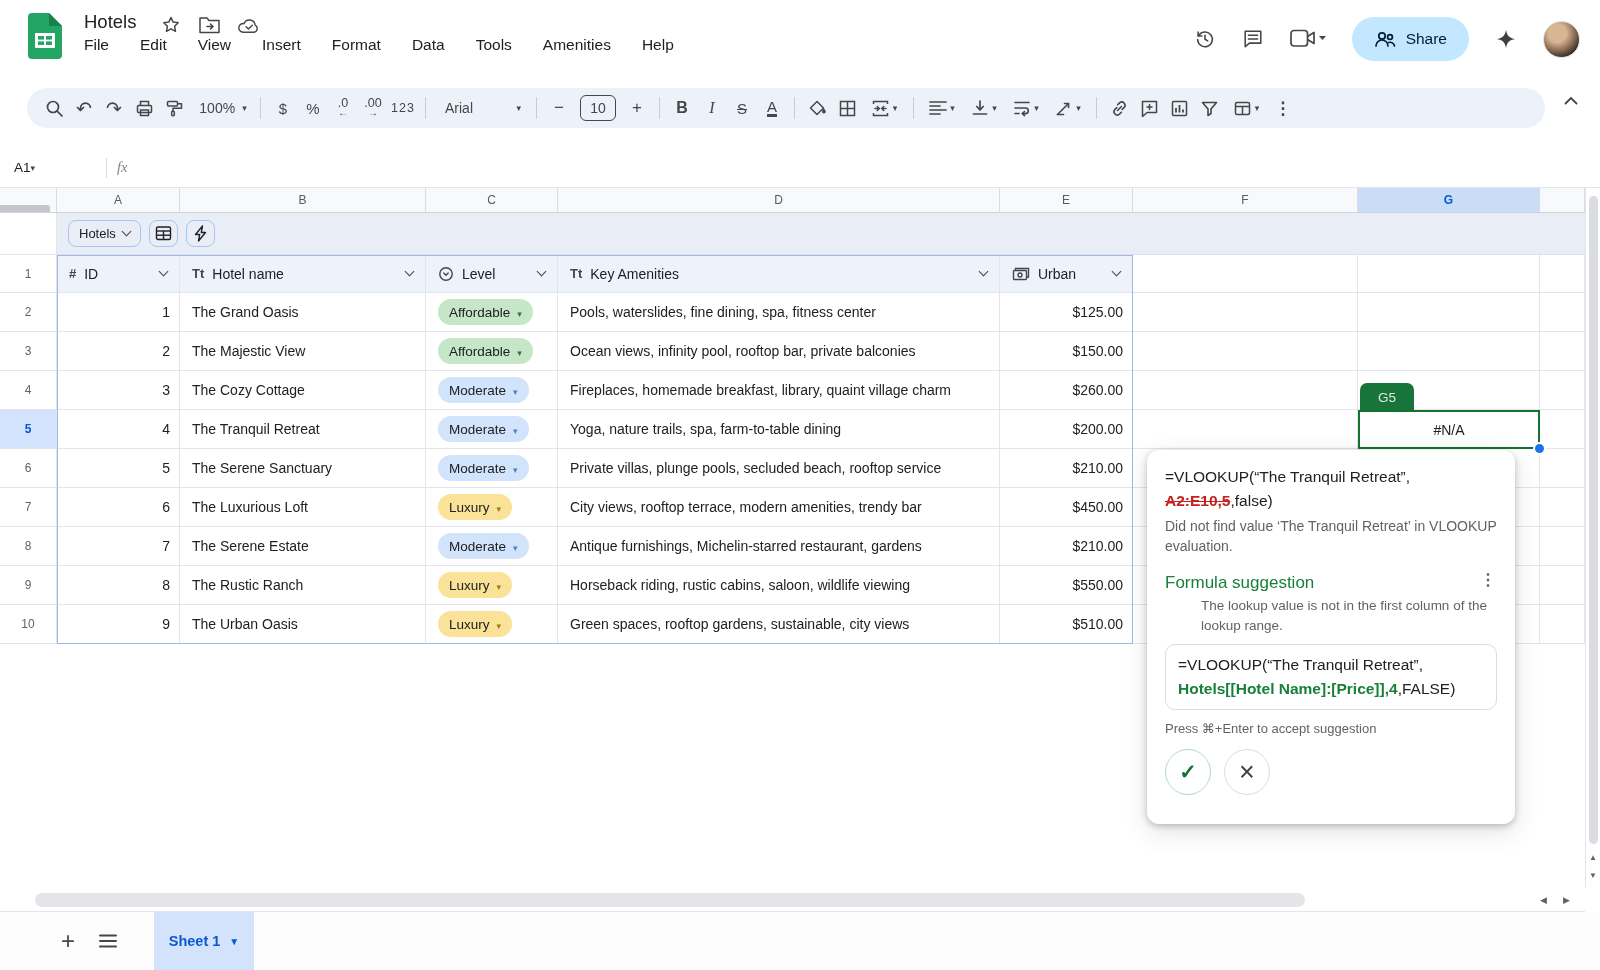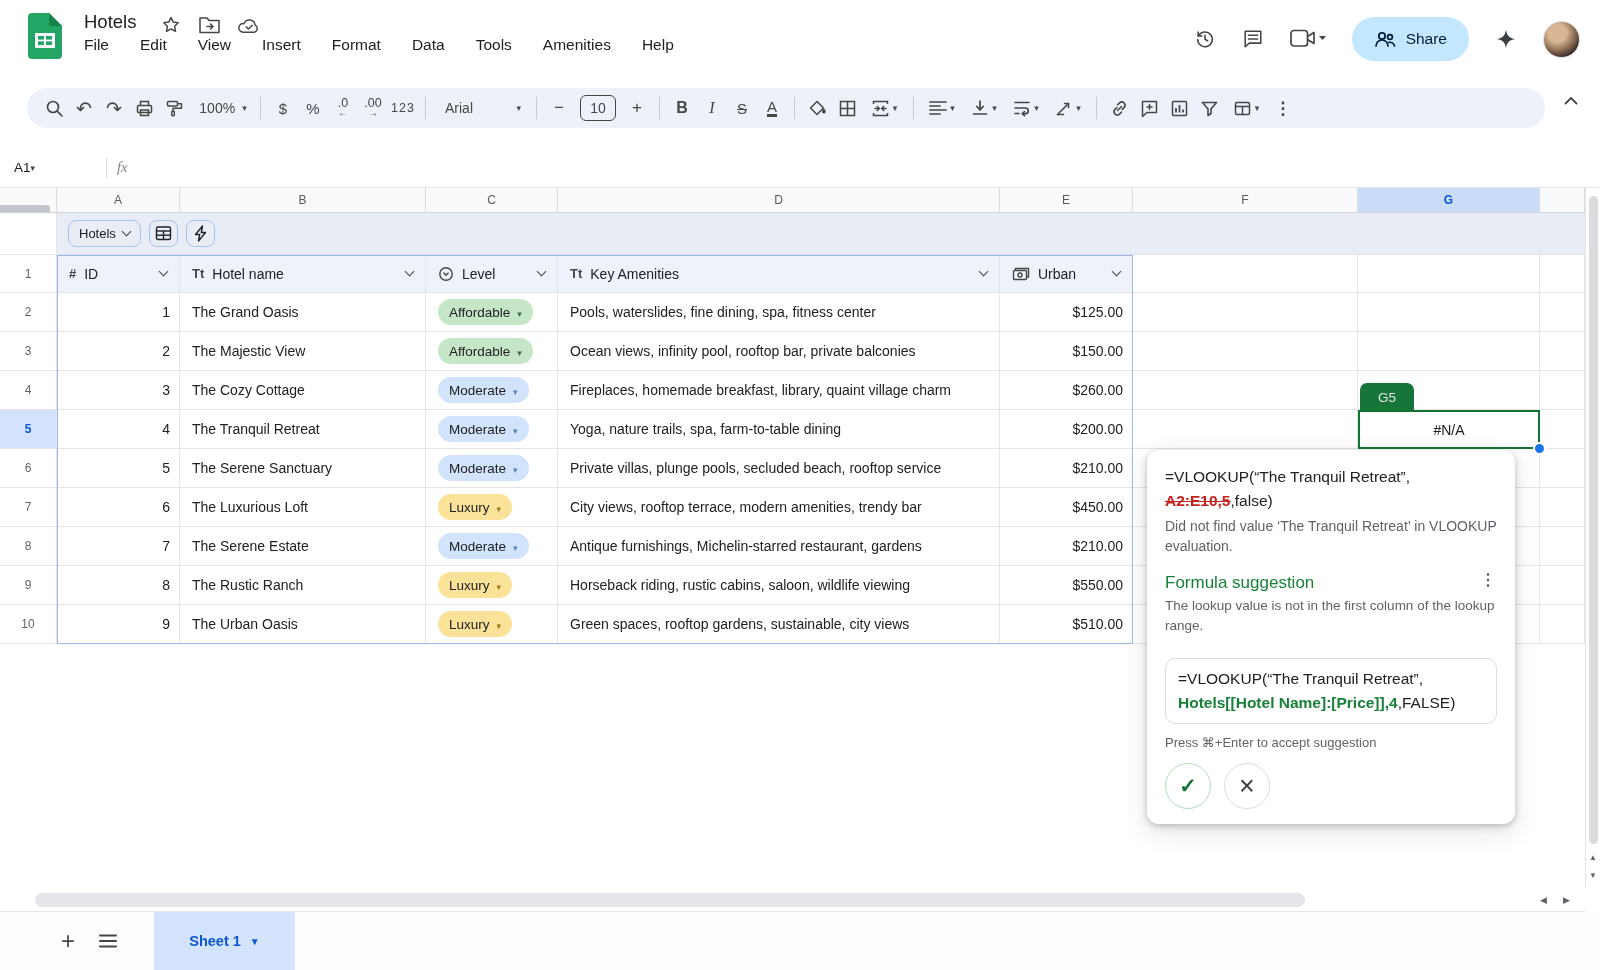--- a/index.html
+++ b/index.html
@@ -84,40 +84,40 @@
   .fill-handle { position: absolute; left: 1533px; top: 254px; width: 13px; height: 13px; border-radius: 50%; background: #1a73e8; border: 2px solid #fff; z-index: 11; }
 
   
   .popup { position: absolute; left: 1147px; top: 450px; width: 368px; height: 374px; background: #fff; border-radius: 12px; box-shadow: 0 2px 6px rgba(60,64,67,.3), 0 8px 24px rgba(60,64,67,.15); padding: 15px 18px 16px; z-index: 40; }
   .pf { font-size: 15.5px; line-height: 24px; color: #202124; }
   .pf .bad { color: #c5221f; font-weight: 700; text-decoration: line-through; }
   .perr { font-size: 14px; line-height: 20px; color: #5f6368; margin-top: 3px; }
   .ptitle-row { display: flex; align-items: flex-start; justify-content: space-between; margin-top: 17px; }
   .ptitle { font-size: 17px; font-weight: 500; color: #188038; }
   .pmenu { color: #5f6368; font-size: 16px; font-weight: 700; letter-spacing: 1px; line-height: 14px; }
-  .pdesc { font-size: 13.5px; line-height: 20px; color: #5f6368; margin-top: 3px; }
-  .pbox { border: 1px solid #dadce0; border-radius: 10px; padding: 8px 12px; margin-top: 22px; font-size: 15.5px; line-height: 24px; color: #202124; }
+  .pdesc { font-size: 13.5px; line-height: 20px; color: #5f6368; margin-top: 3px; margin-left: 36px; }
+  .pbox { border: 1px solid #dadce0; border-radius: 10px; padding: 8px 12px; margin-top: 8px; font-size: 15.5px; line-height: 24px; color: #202124; }
   .pbox .good { color: #188038; font-weight: 700; }
   .phint { font-size: 13px; color: #5f6368; margin-top: 11px; }
   .pbtns { display: flex; gap: 13px; margin-top: 13px; }
   .cir { width: 46px; height: 46px; border-radius: 50%; display: flex; align-items: center; justify-content: center; background: #fff; }
   .cir.ok { border: 1px solid #b0ddbc; color: #137333; font-size: 21px; font-weight: 700; }
   .cir.no { border: 1px solid #dadce0; color: #3c4043; font-size: 27px; font-weight: 400; }
 
   
   .vscroll { position: absolute; left: 1585px; top: 188px; width: 15px; height: 700px; background: #fff; border-left: 1px solid #e3e5e8; }
   .vthumb { position: absolute; left: 3px; top: 8px; width: 9px; height: 648px; background: #dadce0; border-radius: 5px; }
   .varr { position: absolute; left: 3px; font-size: 8px; color: #5f6368; }
   .hscrollband { position: absolute; left: 0; top: 888px; width: 1585px; height: 24px; background: #fff; border-bottom: 1px solid #e3e5e8; }
   .hthumb { position: absolute; left: 35px; top: 5px; width: 1270px; height: 14px; background: #e3e5e9; border-radius: 7px; }
   .harr { position: absolute; top: 7px; font-size: 9px; color: #5f6368; }
   .bottombar { position: absolute; left: 0; top: 912px; width: 1600px; height: 58px; background: #fdfdfe; display: flex; align-items: stretch; }
   .bb-btn { width: 40px; display: flex; align-items: center; justify-content: center; color: #444746; }
   .add-sheet { margin-left: 48px; font-size: 24px; font-weight: 400; }
-  .sheet-tab { margin-left: 26px; width: 141px; background: #d4e3fc; color: #0b57d0; font-weight: 700; font-size: 14.5px; display: flex; align-items: center; justify-content: center; gap: 9px; }
+  .sheet-tab { margin-left: 26px; width: 100px; background: #d4e3fc; color: #0b57d0; font-weight: 700; font-size: 14.5px; display: flex; align-items: center; justify-content: center; gap: 9px; }
   .sheet-tab .scaret { font-size: 10px; }
   svg { display: block; }
 </style>
 </head>
 <body>
 
 <div class="app">
 
   <div class="titlebar">
     <div class="logo">

